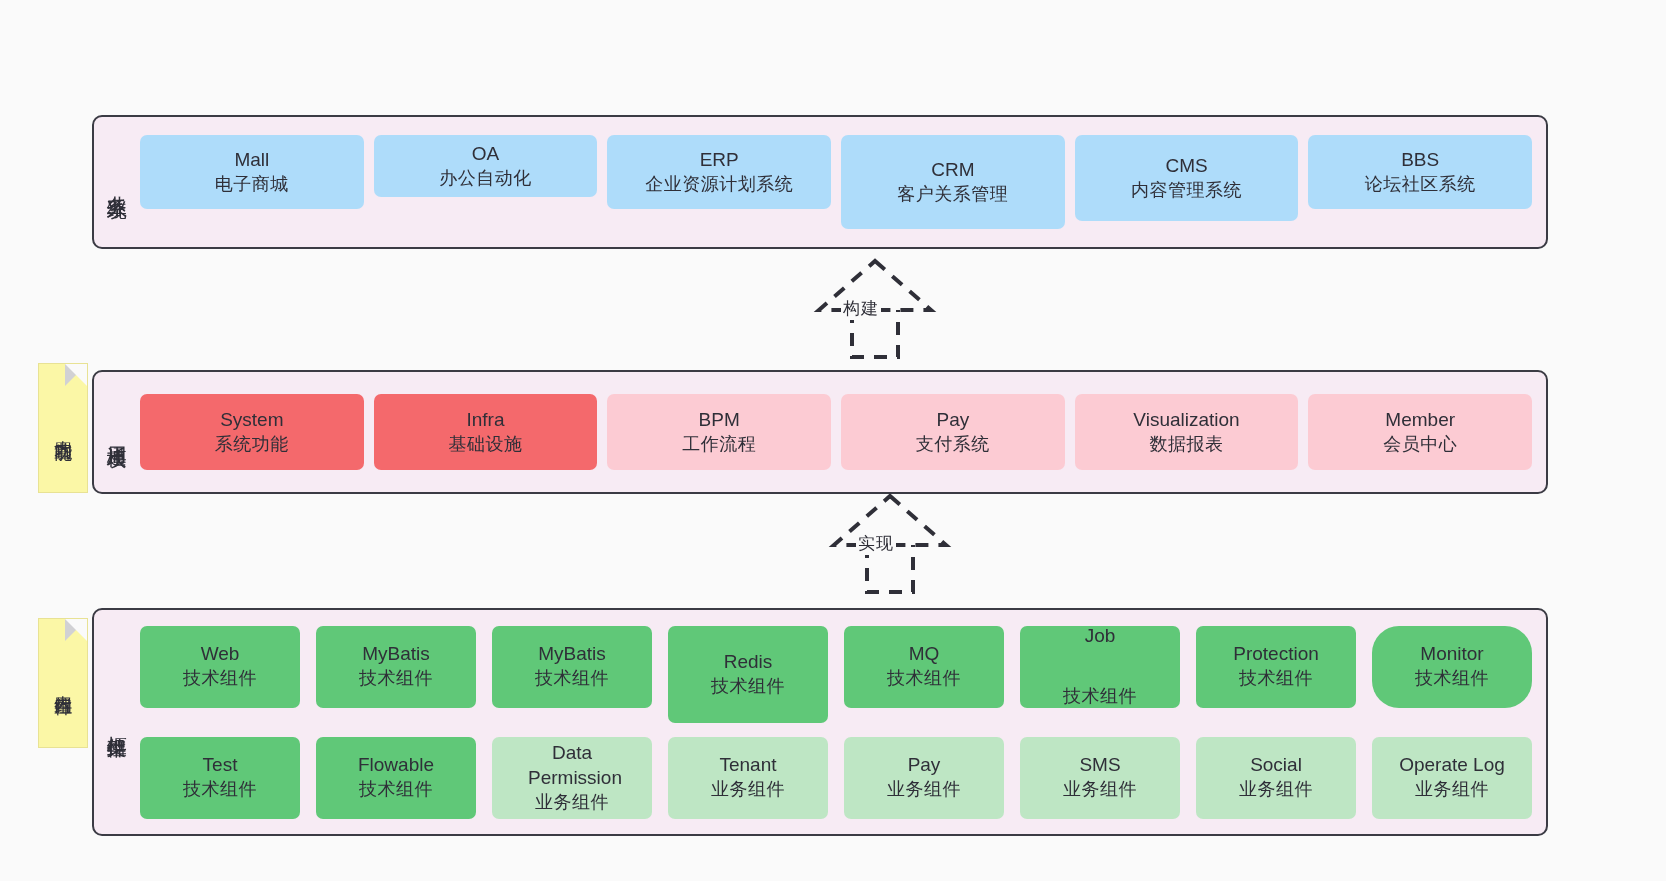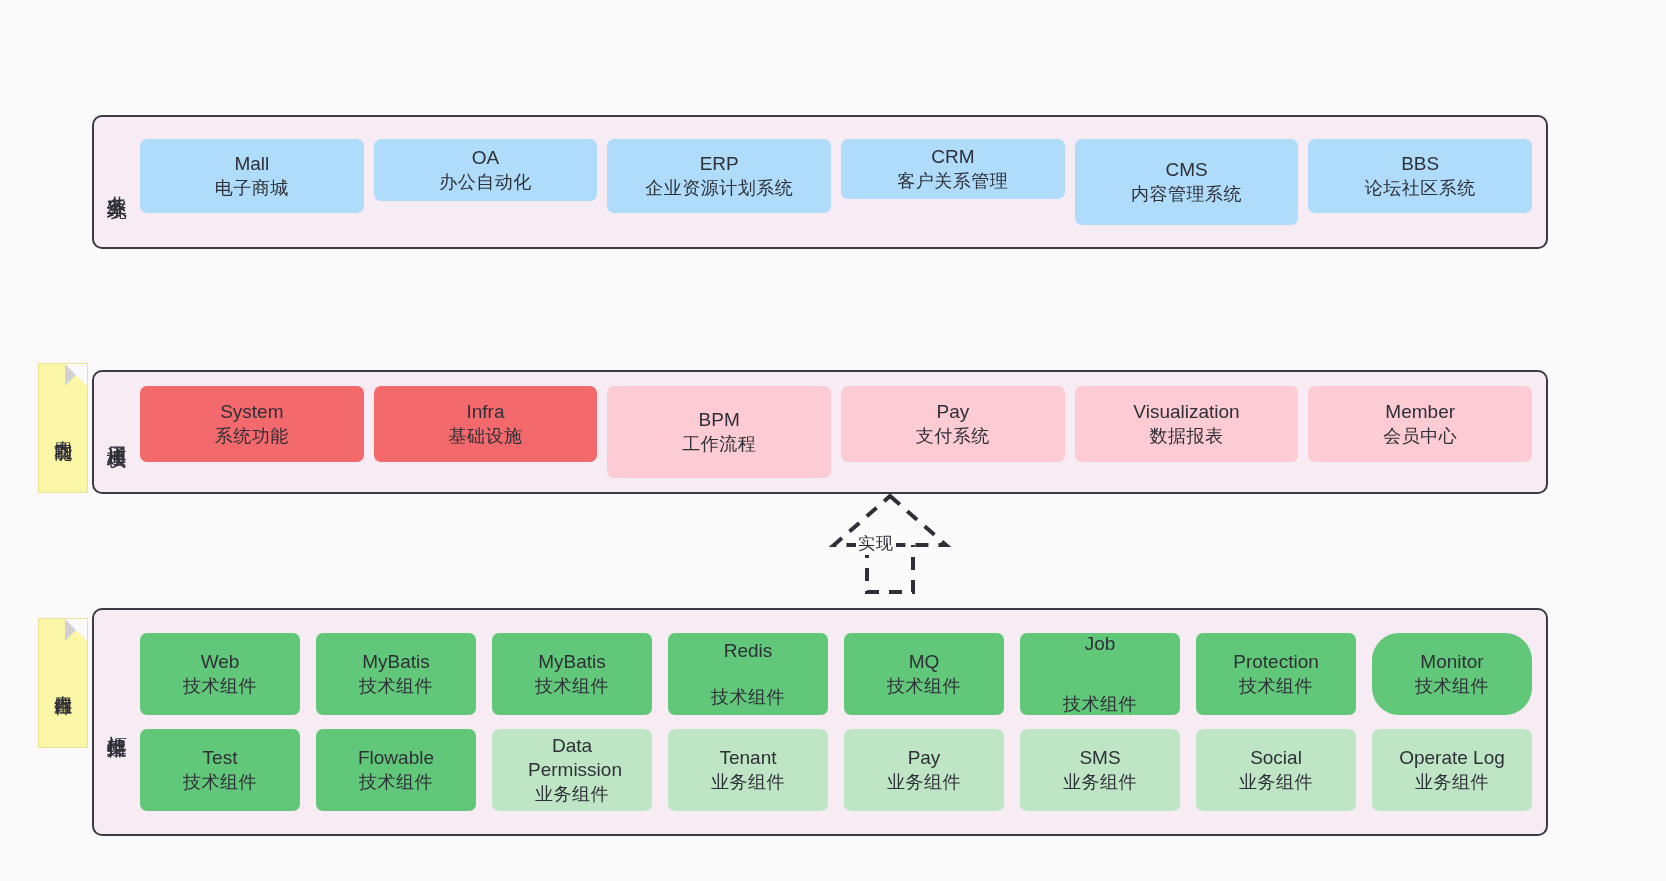--- a/index.html
+++ b/index.html
@@ -157,53 +157,60 @@
           <span class="cn">电子商城</span>
         </div>
         <div class="cell c-blue" style="height:62px;">
           <span class="en">OA</span>
           <span class="cn">办公自动化</span>
         </div>
         <div class="cell c-blue" style="height:74px;">
           <span class="en">ERP</span>
           <span class="cn">企业资源计划系统</span>
         </div>
-        <div class="cell c-blue" style="height:60px;">
+        <div class="cell c-blue" style="height:94px;">
           <span class="en">CRM</span>
           <span class="cn">客户关系管理</span>
         </div>
         <div class="cell c-blue" style="height:86px;">
           <span class="en">CMS</span>
           <span class="cn">内容管理系统</span>
         </div>
         <div class="cell c-blue" style="height:74px;">
           <span class="en">BBS</span>
           <span class="cn">论坛社区系统</span>
         </div>
       </div>
     </div>
   </div>
 
+  <div class="connector" style="left:795px; top:255px; width:160px; height:105px;">
+    <svg width="160" height="105" viewBox="0 0 160 105">
+      <polygon points="80,6 136,55 24,55" fill="none" stroke="#2f2f38" stroke-width="4" stroke-dasharray="13 10" stroke-linejoin="miter"></polygon>
+      <path d="M 57 55 L 57 102 L 103 102 L 103 55" fill="none" stroke="#2f2f38" stroke-width="4" stroke-dasharray="13 10"></path>
+    </svg>
+    <div class="conn-label" style="left:46px; top:42px;">构建</div>
+  </div>
 
   <div class="note" style="left:38px; top:363px; width:50px; height:130px;">
     <span>内置功能</span>
   </div>
   <div class="layer" id="layer-common-modules" style="left:92px; top:370px; width:1456px; height:124px;">
     <div class="layer-title">通用模块</div>
     <div class="layer-body">
       <div class="row">
         <div class="cell c-red" style="height:76px;">
           <span class="en">System</span>
           <span class="cn">系统功能</span>
         </div>
         <div class="cell c-red" style="height:76px;">
           <span class="en">Infra</span>
           <span class="cn">基础设施</span>
         </div>
-        <div class="cell c-pink" style="height:92px;">
+        <div class="cell c-pink" style="height:76px;">
           <span class="en">BPM</span>
           <span class="cn">工作流程</span>
         </div>
         <div class="cell c-pink" style="height:76px;">
           <span class="en">Pay</span>
           <span class="cn">支付系统</span>
         </div>
         <div class="cell c-pink" style="height:76px;">
           <span class="en">Visualization</span>
           <span class="cn">数据报表</span>
@@ -237,21 +244,21 @@
           <span class="cn">技术组件</span>
         </div>
         <div class="cell c-green" style="height:82px;">
           <span class="en">MyBatis</span>
           <span class="cn">技术组件</span>
         </div>
         <div class="cell c-green" style="height:82px;">
           <span class="en">MyBatis</span>
           <span class="cn">技术组件</span>
         </div>
-        <div class="cell c-green" style="height:82px;justify-content:space-between;">
+        <div class="cell c-green" style="height:97px;">
           <span class="en">Redis</span>
           <span class="cn">技术组件</span>
         </div>
         <div class="cell c-green" style="height:82px;">
           <span class="en">MQ</span>
           <span class="cn">技术组件</span>
         </div>
         <div class="cell c-green" style="height:82px;gap:36px;">
           <span class="en">Job</span>
           <span class="cn">技术组件</span>

